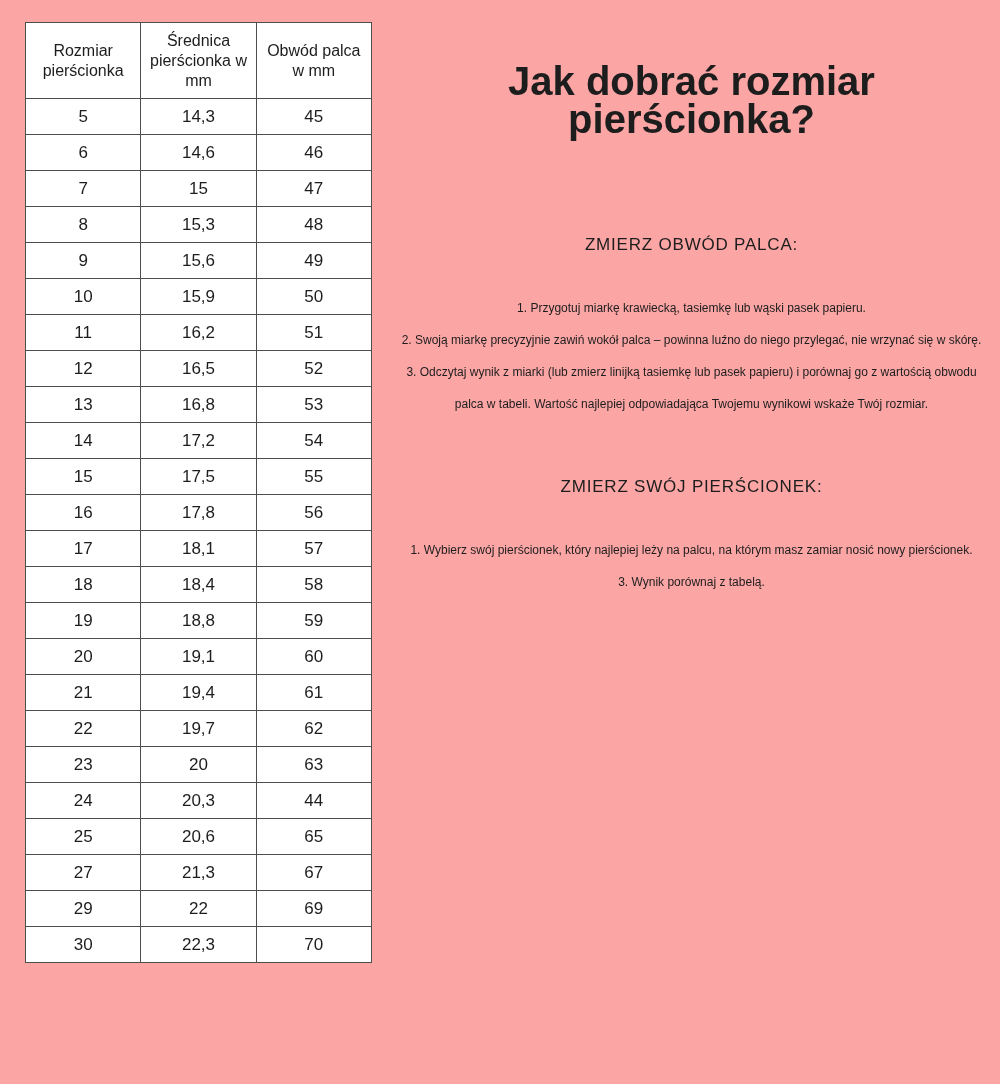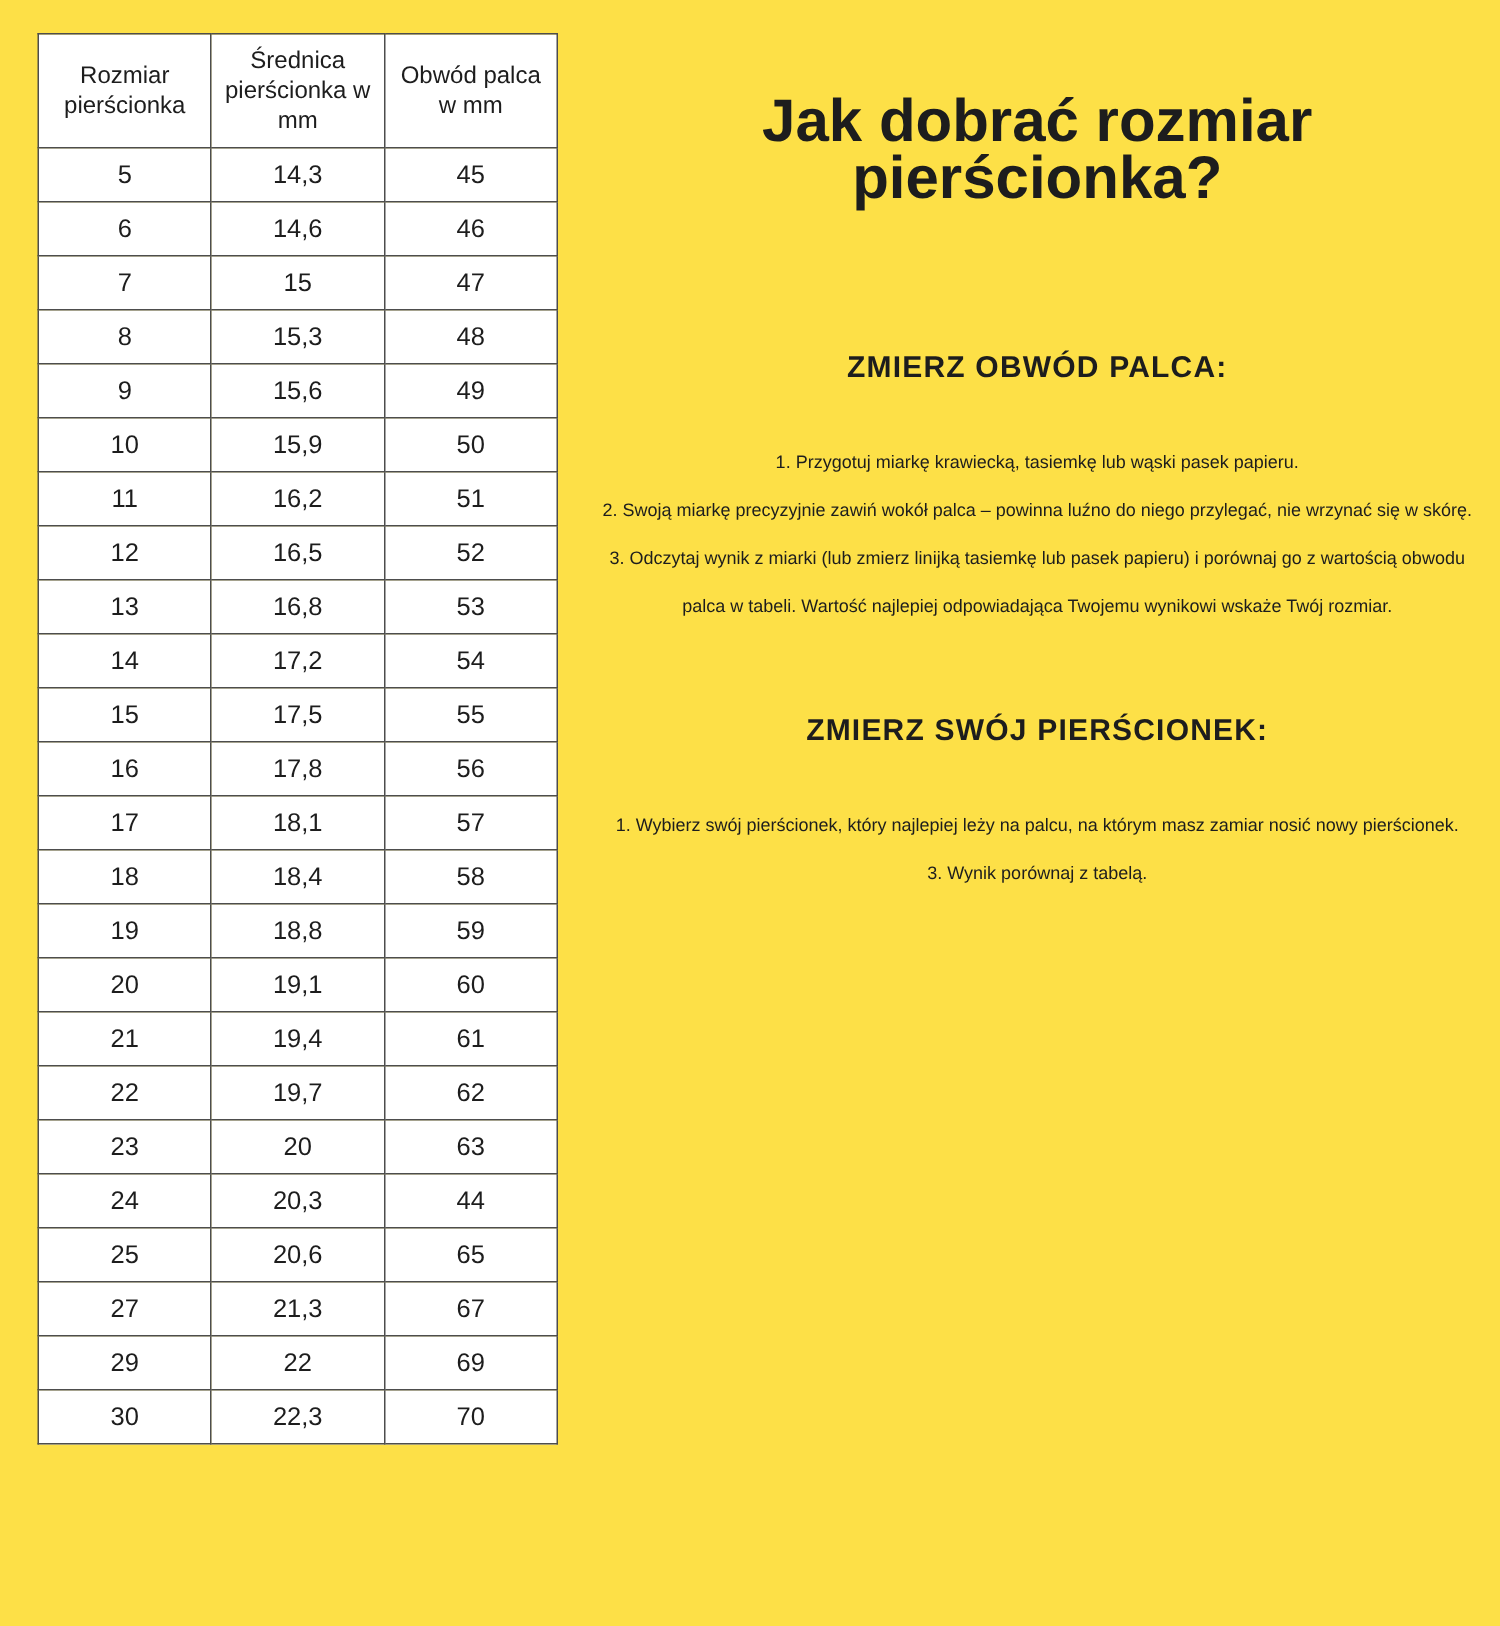--- a/index.html
+++ b/index.html
@@ -9,21 +9,21 @@
     height: 1084px;
     background: #ffffff;
     font-family: "Liberation Sans", sans-serif;
     color: #1d1d1d;
   }
 
   .page {
     position: relative;
     width: 1000px;
     height: 1084px;
-    background: #fde047;
+    background: #fca5a5;
     overflow: hidden;
   }
 
   
   .table-wrap {
     position: absolute;
     left: 25px;
     top: 22px;
     width: 347px;
   }
@@ -67,23 +67,23 @@
 
   .instructions h1 {
     margin-top: 62px;
     font-size: 40px;
     line-height: 38px;
     font-weight: bold;
     letter-spacing: 0px;
   }
 
   .instructions h2 {
-    font-size: 20px;
+    font-size: 17px;
     line-height: 26px;
-    font-weight: bold;
+    font-weight: normal;
     letter-spacing: 0.8px;
   }
 
   .instructions h2.first-heading { margin-top: 94px; }
   .instructions h2.second-heading { margin-top: 54px; }
 
   .steps { margin-top: 34px; }
 
   .steps p {
     font-size: 12px;

